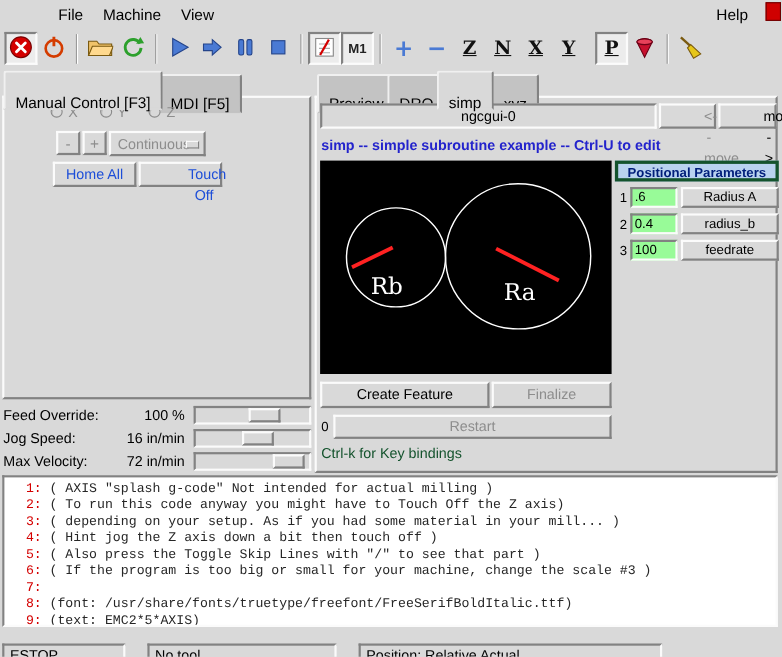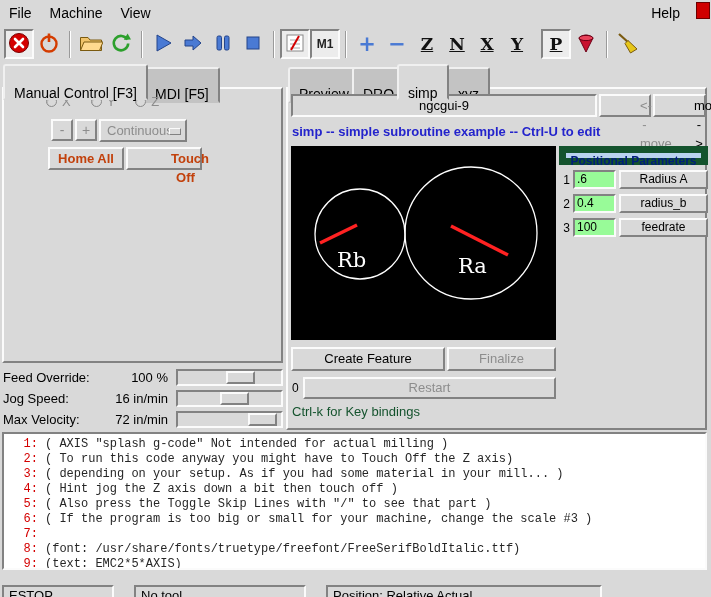--- a/index.html
+++ b/index.html
@@ -4,21 +4,21 @@
 <style>
   * { box-sizing: border-box; margin: 0; padding: 0; }
   html,body { width:711px; height:597px; }
   body { font-family:"Liberation Sans", sans-serif; background:#d9d9d9; color:#000; }
   .window { position:relative; width:711px; height:597px; background:#d9d9d9; overflow:hidden; }
 
   .raised { border:2px solid; border-color:#fbfbfb #828282 #828282 #fbfbfb; }
   .sunken { border:2px solid; border-color:#828282 #fbfbfb #fbfbfb #828282; }
 
   
-  .menubar { position:absolute; top:0; left:0; right:0; height:26px; display:flex; align-items:center; font-size:14px; }
+  .menubar { position:absolute; top:0; left:0; right:0; height:26px; display:flex; align-items:center; font-size:14px;padding-left:44px; }
   .menu-item { padding:3px 9px; cursor:default; }
   .menu-help { margin-left:auto; margin-right:22px; }
   .corner-red { position:absolute; right:1px; top:2px; width:14px; height:17px; background:#cf0000; border:1px solid #6d0000; }
 
   
   .toolbar { position:absolute; top:26px; left:0; right:0; height:36px; display:flex; align-items:center; padding-left:4px; }
   .tbtn { width:30px; height:30px; display:flex; align-items:center; justify-content:center; border:2px solid transparent; background:transparent; }
   .tbtn.toggled { border-color:#828282 #fbfbfb #fbfbfb #828282; background:#ececec; }
   .tsep { width:2px; height:27px; margin:0 5px; border-left:1px solid #9a9a9a; border-right:1px solid #ffffff; }
   .ltr { font-family:"DejaVu Serif", serif; font-weight:bold; font-size:17px; text-decoration:underline; color:#111; }
@@ -36,39 +36,39 @@
 
   
   .axis-label { position:absolute; left:10px; top:84px; font-size:13px; }
   .radio-group { position:absolute; left:46px; top:94px; display:flex; gap:20px; }
   .radio { display:flex; align-items:center; gap:5px; color:#8d8d8d; font-size:13px; }
   .radio-dot { width:11px; height:11px; border-radius:50%; background:#d9d9d9; border:1px solid #8a8a8a; box-shadow:inset 1px 1px 0 #bdbdbd; }
   .jog-btn { position:absolute; width:22px; height:22px; background:#d9d9d9; color:#8d8d8d; font-size:14px; text-align:center; line-height:18px; }
   .jog-mode { position:absolute; left:99px; top:119px; width:88px; height:23px; background:#d9d9d9; color:#8d8d8d; font-size:13px;
               padding:2px 6px; }
   .jog-mode .opt-ind { position:absolute; right:4px; top:7px; width:12px; height:7px; background:#d9d9d9; border:1px solid; border-color:#fbfbfb #828282 #828282 #fbfbfb; }
-  .gray-btn { position:absolute; height:23px; background:#d9d9d9; color:#c2410c; font-size:13px; text-align:center; line-height:19px;font-weight:bold; }
+  .gray-btn { position:absolute; height:23px; background:#d9d9d9; color:#1d4ed8; font-size:13px; text-align:center; line-height:19px; }
 
   .ovr-row { position:absolute; left:3px; width:280px; height:20px; display:flex; align-items:center; font-size:13px; }
   .ovr-label { flex:1; }
   .ovr-value { text-align:right; margin-right:8px; }
   .slider { position:relative; width:107px; height:17px; background:#d9d9d9; border:2px solid; border-color:#828282 #fbfbfb #fbfbfb #828282; }
   .handle { position:absolute; top:0; width:29px; height:13px; background:#d9d9d9; border:2px solid; border-color:#fbfbfb #828282 #828282 #fbfbfb; }
 
   
   .ngc-entry { position:absolute; left:291px; top:94px; width:306px; height:23px; background:#d9d9d9; text-align:center; font-size:13px; line-height:19px; }
   .move-btn { position:absolute; top:94px; height:23px; background:#d9d9d9; font-size:13px; text-align:center; line-height:19px;padding-left:39px; }
   .move-left { left:599px; width:52px; color:#8d8d8d; }
   .move-right { left:653px; width:53px; color:#000; }
   .ngc-desc { position:absolute; left:292px; top:124px; font-size:13px; font-weight:bold; color:#2323cc; }
 
   .preview-canvas { position:absolute; left:291px; top:146px; width:265px; height:194px; background:#000; }
 
   .params { position:absolute; left:559px; top:146px; width:149px; }
-  .params-header { height:19px; background:#b9d2ef; border:7px solid #14532d; color:#001e7a; font-size:12px; font-weight:bold; text-align:center; line-height:17px; }
+  .params-header { height:19px; background:#b9d2ef; border:3px solid #14532d; color:#001e7a; font-size:12px; font-weight:bold; text-align:center; line-height:17px; }
   .param-row { display:flex; align-items:center; gap:3px; margin-top:5px; }
   .pnum { width:11px; text-align:right; font-size:12px; }
   .pentry { width:43px; height:19px; background:#98fb98; font-size:12px; line-height:15px; padding:0 2px; }
   .pname { flex:1; height:19px; background:#d9d9d9; font-size:12px; text-align:center; line-height:15px; }
 
   .cf-btn { position:absolute; top:347px; height:24px; background:#d9d9d9; font-size:13px; text-align:center; line-height:20px; }
   .create-feature { left:291px; width:154px; color:#000; }
   .finalize { left:447px; width:109px; color:#8d8d8d; }
   .restart-n { position:absolute; left:292px; top:381px; font-size:12px; }
   .restart-btn { position:absolute; left:303px; top:377px; width:253px; height:22px; background:#d9d9d9; color:#8d8d8d; font-size:13px; text-align:center; line-height:18px; }
@@ -281,21 +281,21 @@
     <span>DRO</span>
   </div>
   <div class="tab active" style="left:397px;">
     <span>simp</span>
   </div>
   <div class="tab" style="left:447px;">
     <span>xyz</span>
   </div>
   <div class="frame frame-right raised"></div>
 
-  <div class="ngc-entry sunken" style="z-index:3;">ngcgui-9</div>
+  <div class="ngc-entry sunken" style="z-index:3;">ngcgui-0</div>
   <button class="move-btn move-left raised" style="z-index:3;">&lt;--move</button>
   <button class="move-btn move-right raised" style="z-index:3;">move--&gt;</button>
 
   <div class="ngc-desc" style="z-index:3;">simp -- simple subroutine example -- Ctrl-U to edit</div>
 
   <svg class="preview-canvas" style="z-index:3;" viewBox="0 0 265 194">
     <circle cx="69" cy="88" r="45" fill="none" stroke="#ffffff" stroke-width="1.3"></circle>
     <circle cx="180" cy="87" r="66" fill="none" stroke="#ffffff" stroke-width="1.3"></circle>
     <line x1="29" y1="97" x2="66" y2="79" stroke="#ff2222" stroke-width="3.5"></line>
     <line x1="160" y1="80" x2="217" y2="109" stroke="#ff2222" stroke-width="3.5"></line>

